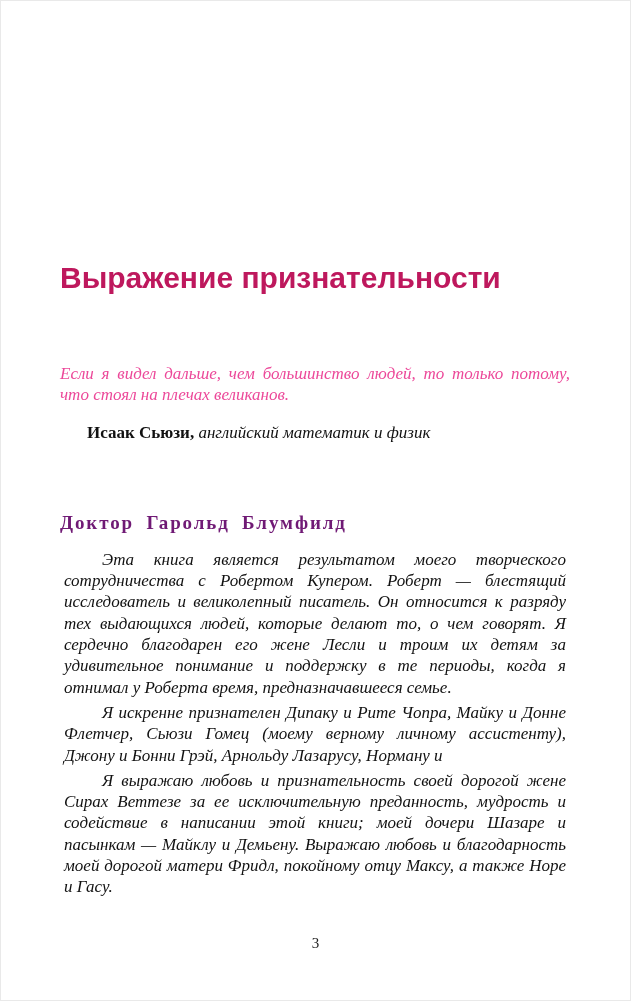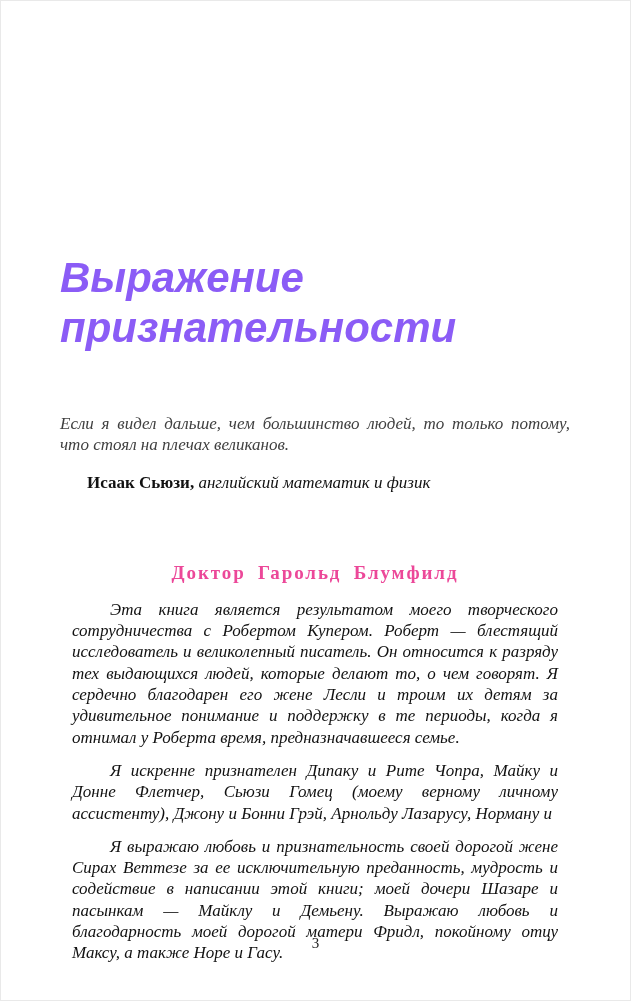--- a/index.html
+++ b/index.html
@@ -22,34 +22,33 @@
     left: 59px;
     top: 0;
     width: 510px;
     padding-top: 252px;
     box-sizing: border-box;
   }
   .title {
     margin: 0;
     font-family: "Liberation Sans", sans-serif;
     font-weight: 700;
-    font-size: 42px;
+    font-size: 30px;
     line-height: 50px;
     letter-spacing: 0;
-    color: #8b5cf6;
-    font-style: italic;
+    color: #be185d;
   }
   .epigraph {
     margin: 60px 0 0 0;
     font-family: "Liberation Serif", serif;
     font-style: italic;
     font-size: 17px;
     line-height: 21.3px;
     text-align: justify;
-    color: #404040;
+    color: #ec4899;
   }
   .attribution {
     margin: 16px 0 0 0;
     font-family: "Liberation Serif", serif;
     font-size: 17px;
     line-height: 21.3px;
     text-indent: 27px;
     color: #111111;
   }
   .attribution .author {
@@ -58,30 +57,29 @@
   }
   .attribution .role {
     font-style: italic;
   }
   .section-heading {
     margin: 68px 0 0 0;
     font-family: "Liberation Serif", serif;
     font-weight: 700;
     font-size: 19px;
     line-height: 24px;
-    text-align: center;
     letter-spacing: 0.10em;
     word-spacing: 0.30em;
-    color: #ec4899;
+    color: #701a75;
   }
   .body-text {
     margin-top: 14px;
   }
   .body-text p {
-    margin: 12px;
+    margin: 4px;
     font-family: "Liberation Serif", serif;
     font-style: italic;
     font-size: 17px;
     line-height: 21.3px;
     text-align: justify;
     text-indent: 38px;
     hyphens: auto;
     -webkit-hyphens: auto;
     color: #111111;
   }

